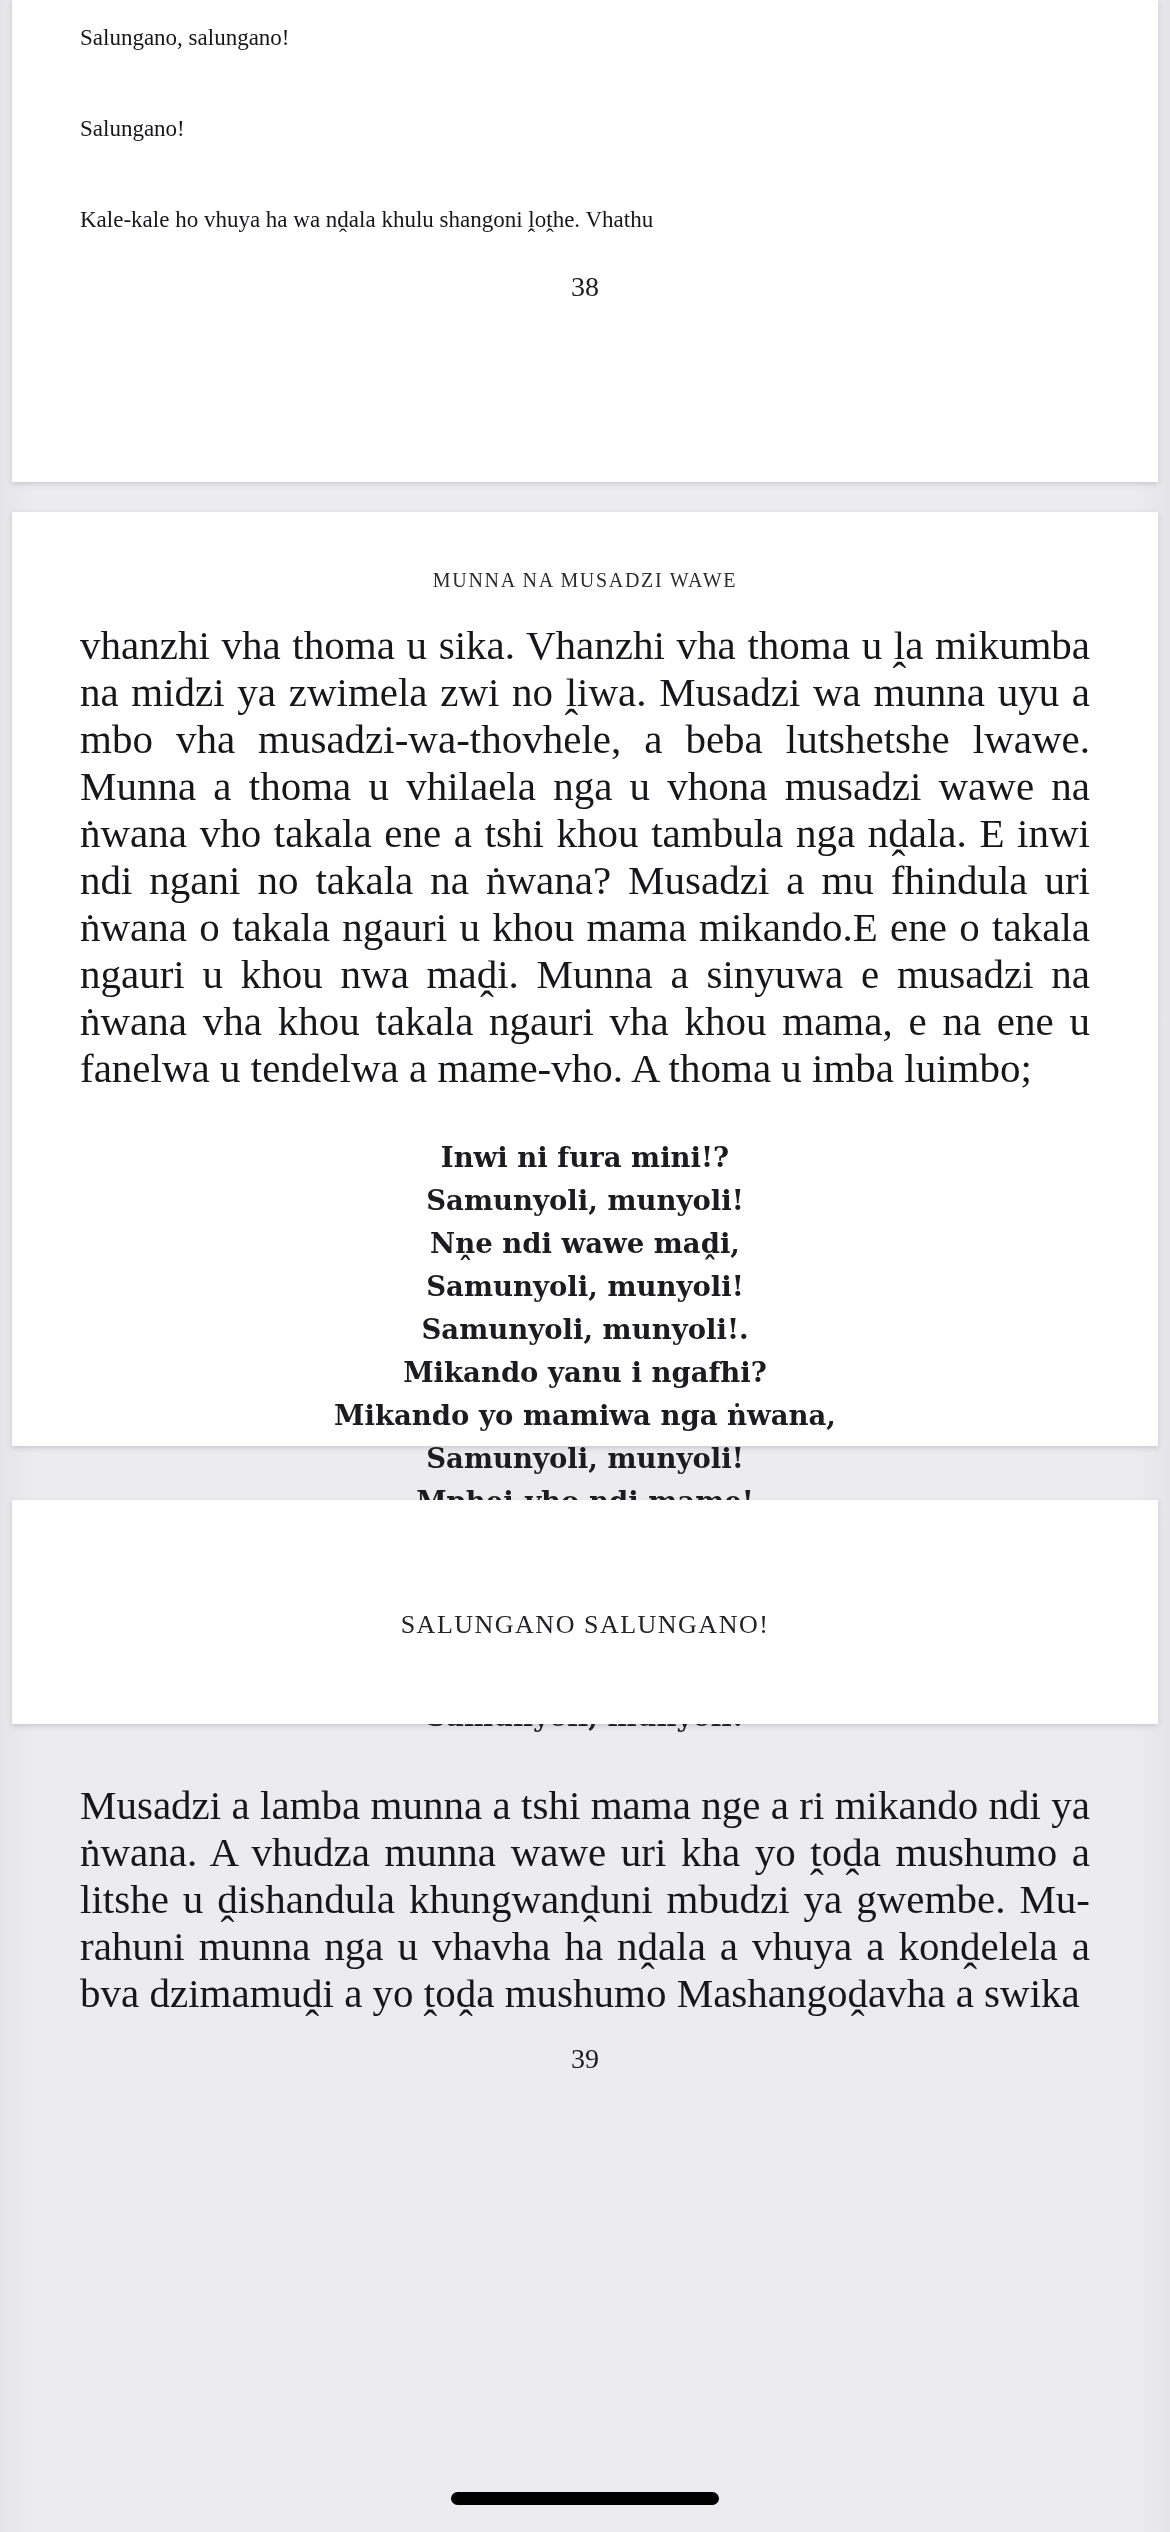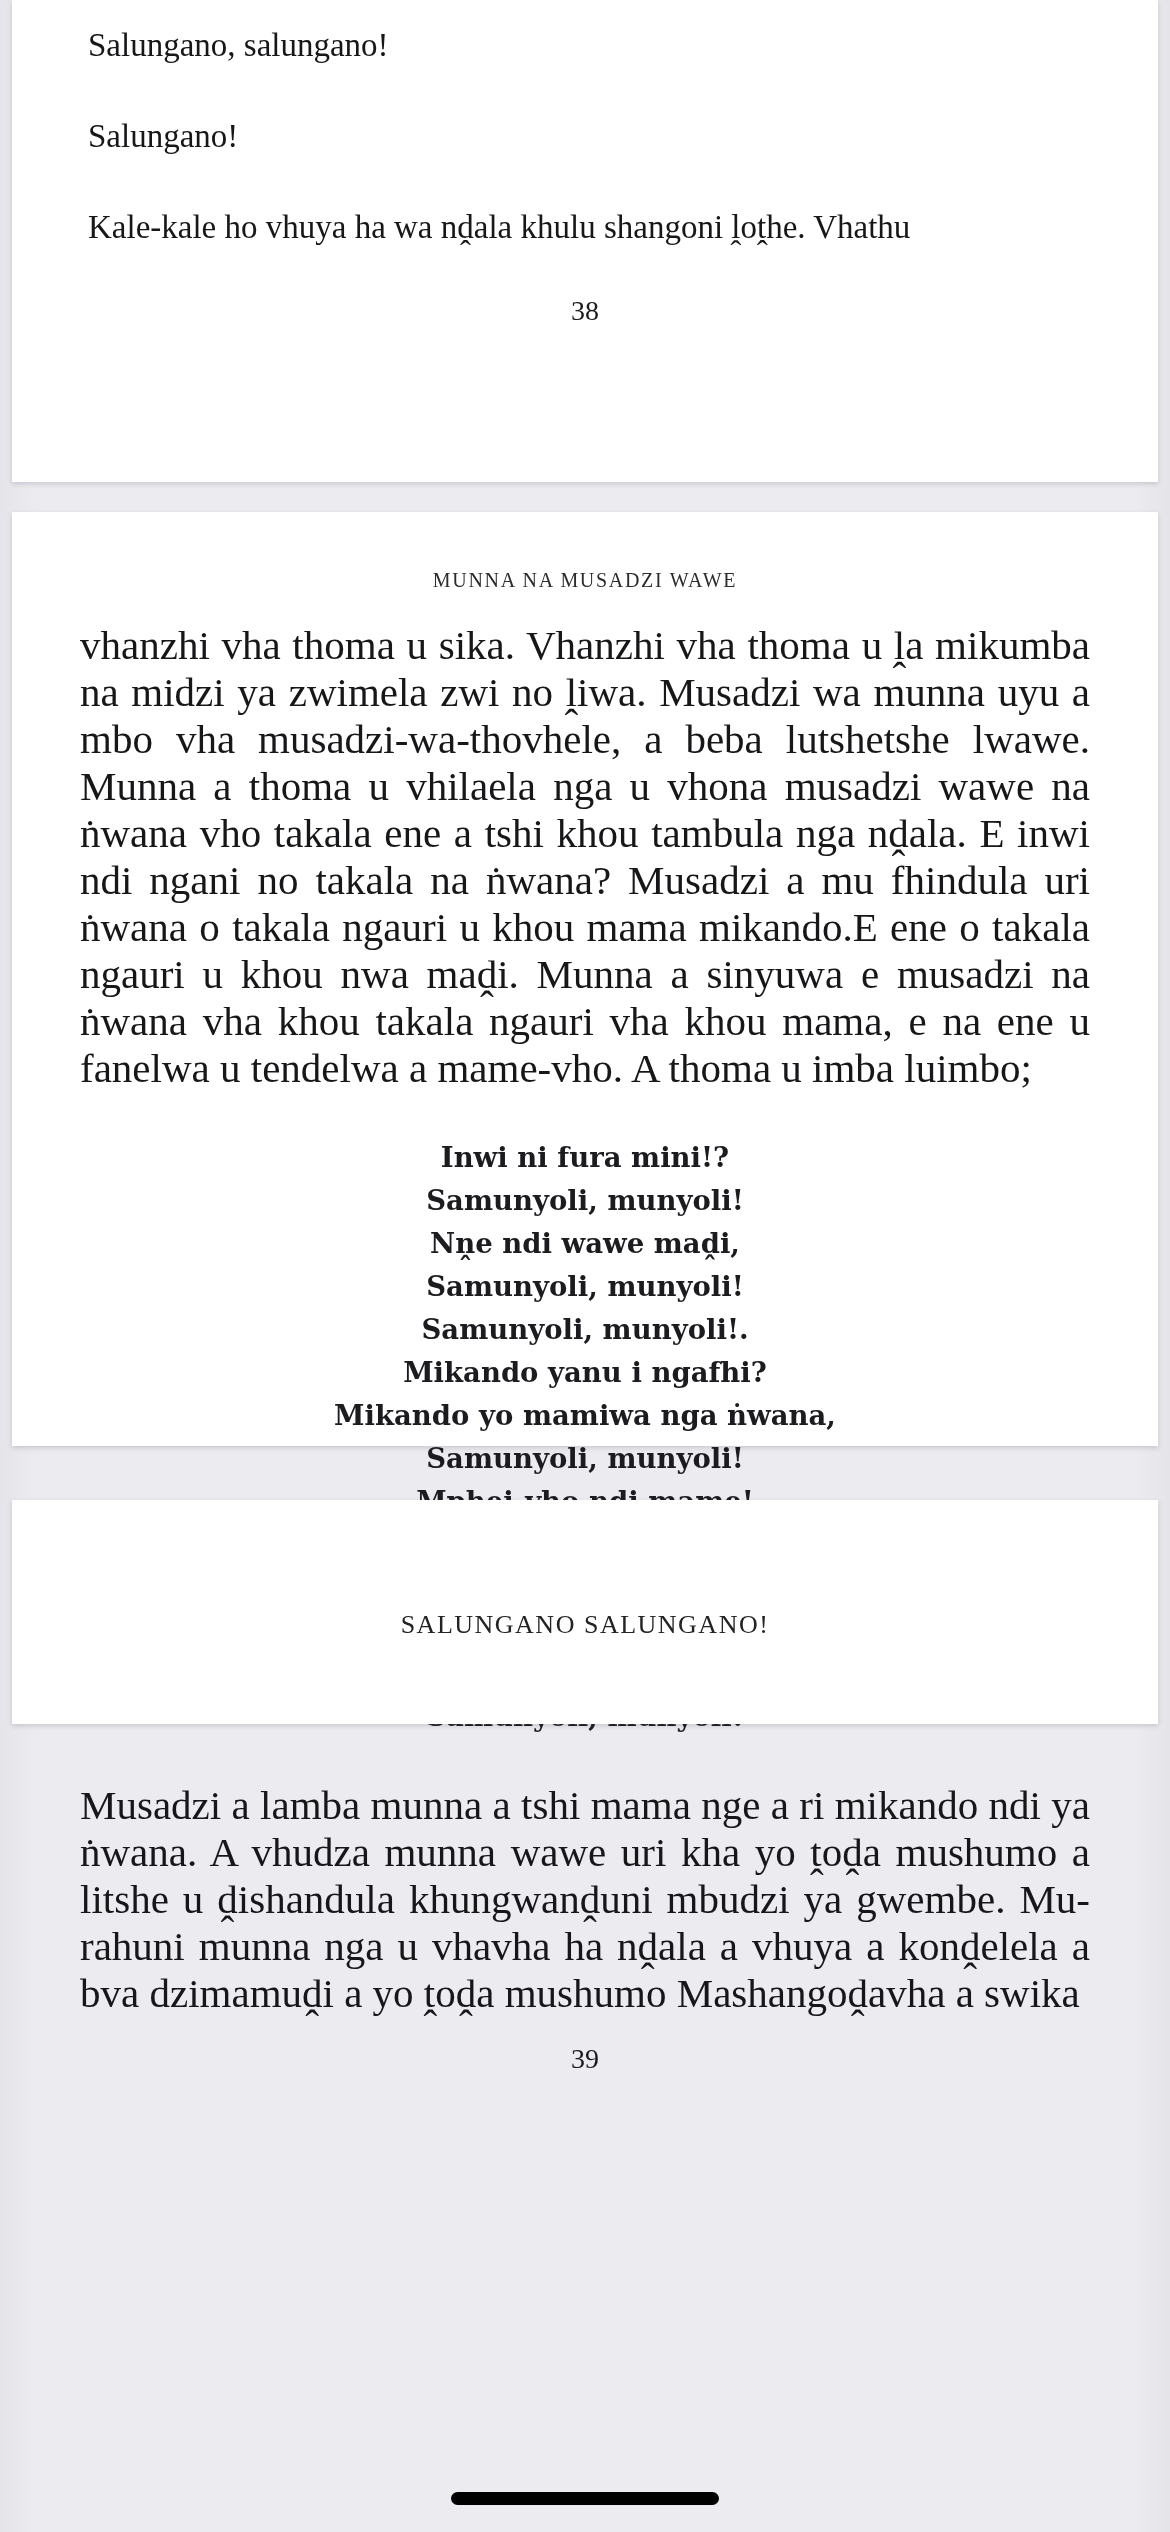--- a/index.html
+++ b/index.html
@@ -82,24 +82,24 @@
     font-size: 41px;
     line-height: 47px;
     color: #17171a;
     margin: 0;
     text-align: justify;
     text-justify: inter-word;
     font-family: "Liberation Serif", "DejaVu Serif", serif;
   }
 
   .standalone {
-    font-size: 33px;
+    font-size: 23px;
     line-height: 47px;
     color: #17171a;
-    margin: 8px;
+    margin: 0;
     text-align: left;
   }
 
   .folio {
     text-align: center;
     font-size: 28px;
     color: #1b1b1d;
     margin: 0;
     font-family: "Liberation Serif", "DejaVu Serif", serif;
   }
@@ -154,21 +154,21 @@
 <body>
 
 <div class="reader">
   <div class="page-scroll">
 
     <div class="page page--first">
       <div class="page-inner" style="padding-top:14px;">
         <p class="standalone">Salungano, salungano!</p>
         <p class="standalone" style="margin-top:44px;">Salungano!</p>
         <p class="standalone" style="margin-top:44px;">Kale-kale ho vhuya ha wa nḓala khulu shangoni ḽoṱhe. Vhathu</p>
-        <p class="folio" style="margin-top:44px;">38</p>
+        <p class="folio" style="margin-top:28px;">38</p>
       </div>
     </div>
 
     <div class="page-gap"></div>
 
     <div class="page page--second">
       <div class="page-inner" style="padding-top:57px;">
         <p class="running-head">MUNNA NA MUSADZI WAWE</p>
 
         <p class="para" style="margin-top:30px;">vhanzhi vha thoma u sika.  Vhanzhi vha thoma u ḽa mikumba na midzi ya zwimela zwi no ḽiwa.  Musadzi wa munna uyu a mbo vha musadzi-wa-thovhele, a beba lutshetshe lwawe.  Munna a thoma u vhilaela nga u vhona musadzi wawe na ṅwana vho takala ene a tshi khou tambula nga nḓala.  E inwi ndi ngani no takala na ṅwana?  Musadzi a mu fhindula uri ṅwana o takala ngauri u khou mama mikando.E ene o takala ngauri u khou nwa maḓi.  Munna a sinyuwa e musadzi na ṅwana vha khou takala ngauri vha khou mama, e na ene u fanelwa u tendelwa a mame-vho. A thoma u imba luimbo;</p>

